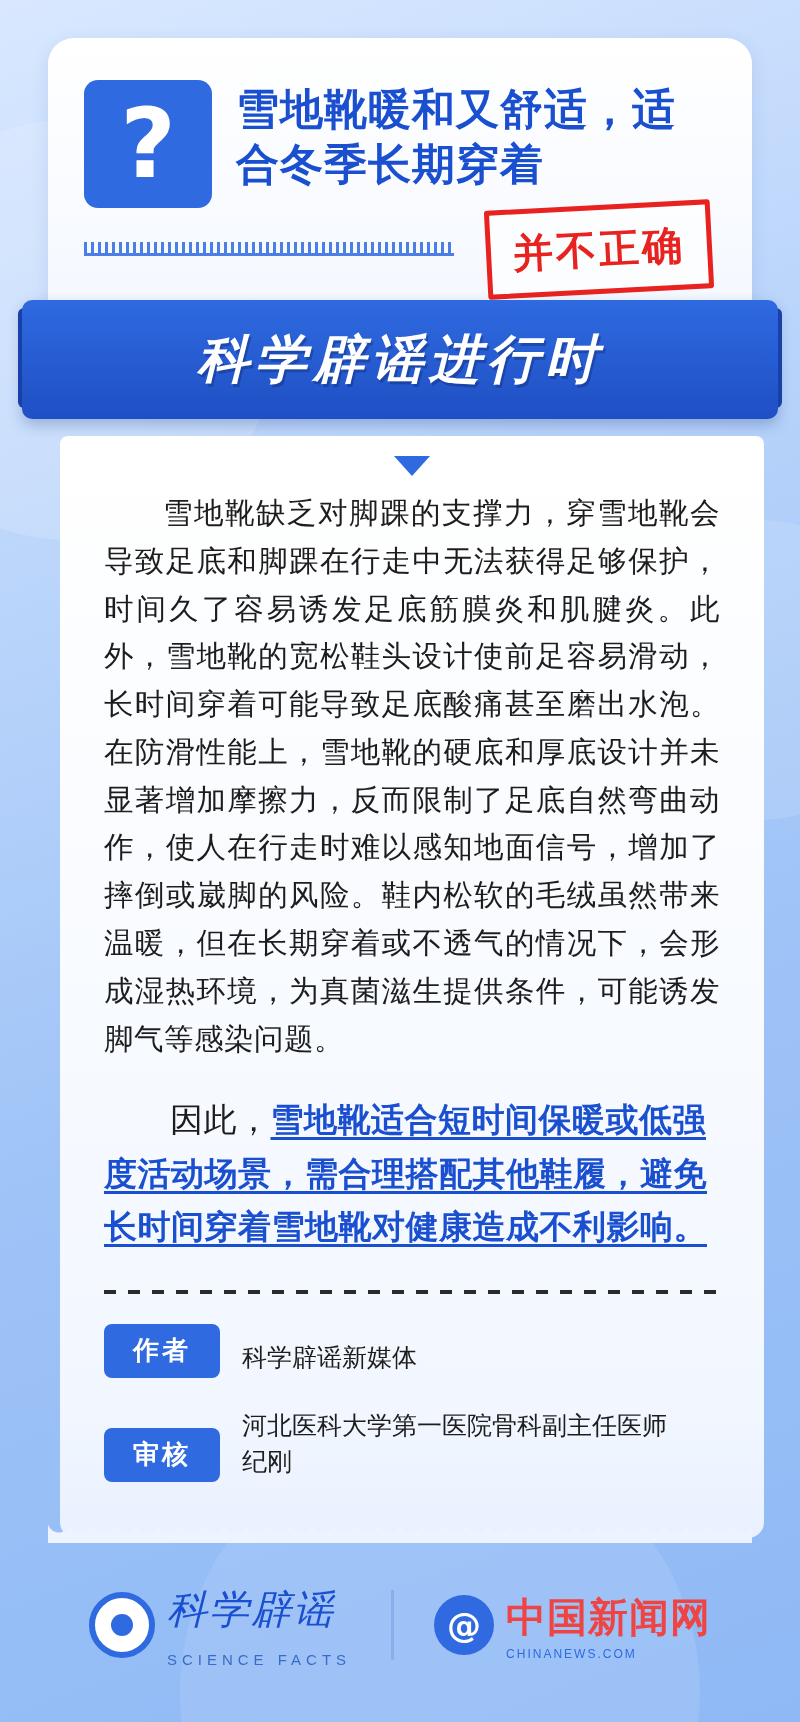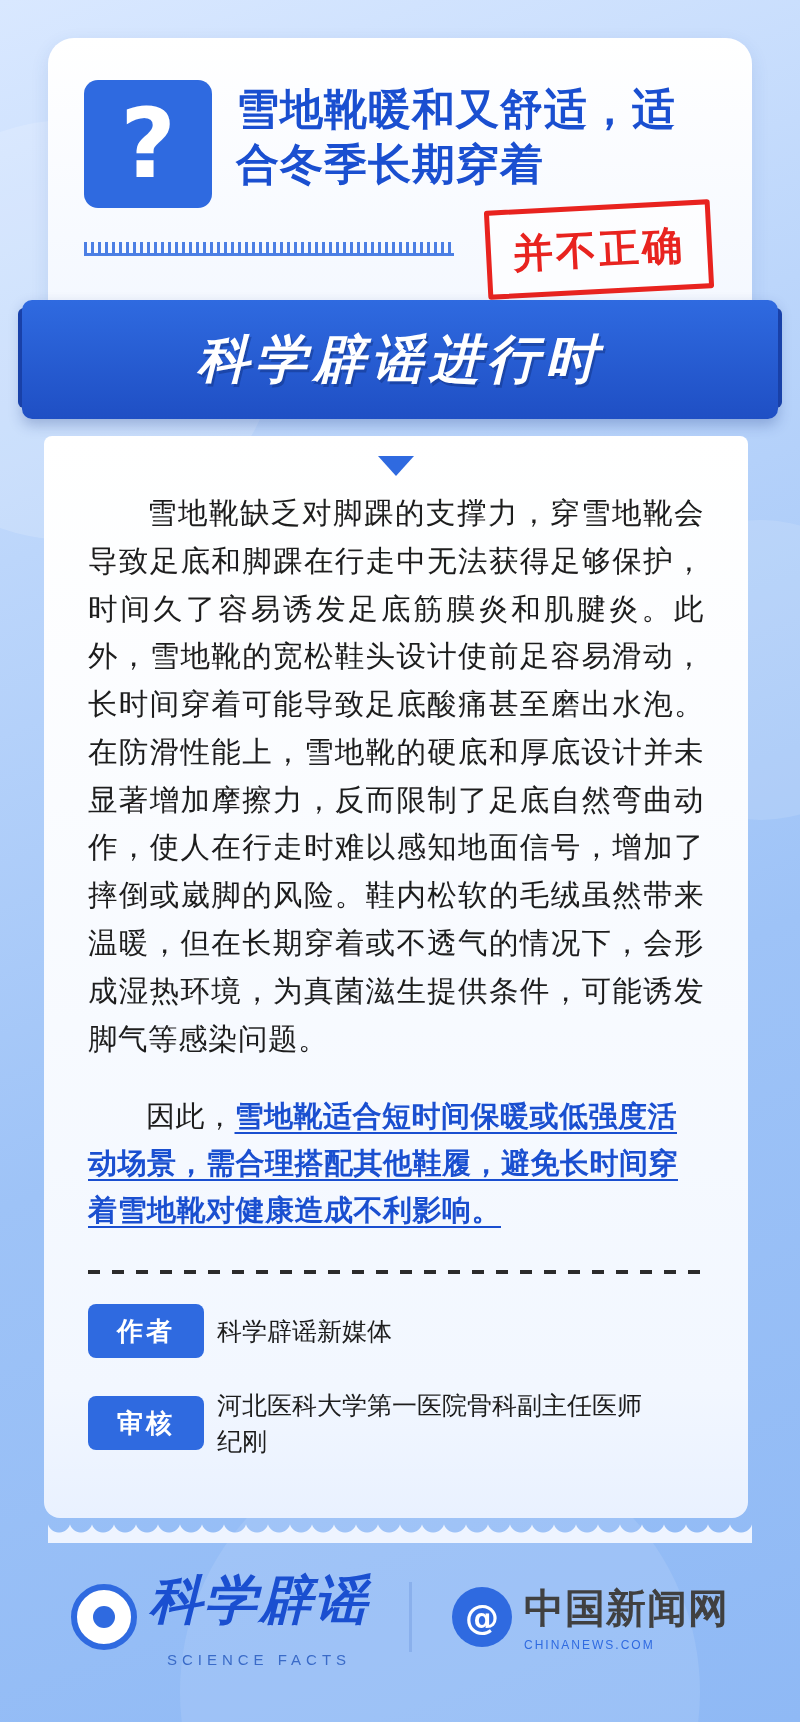--- a/index.html
+++ b/index.html
@@ -131,21 +131,21 @@
     font-weight: bold;
     letter-spacing: 6px;
     font-family: "DejaVu Sans", sans-serif;
     font-style: italic;
     text-shadow: 2px 3px 0 rgba(10,35,100,0.35);
   }
 
   
   .body-card {
     position: absolute;
-    left: 44px;
+    left: 60px;
     top: 436px;
     width: 704px;
     min-height: 1000px;
     background: linear-gradient(180deg, #ffffff 0%, #f2f7ff 88%, #e9f1ff 100%);
     border-radius: 8px 8px 16px 16px;
     padding: 54px 44px 30px 44px;
   }
   .caret {
     position: absolute;
     left: 50%;
@@ -160,21 +160,21 @@
     color: #1d1d1d;
     font-size: 29.5px;
     line-height: 1.62;
     text-align: justify;
     text-indent: 2em;
     font-family: "DejaVu Sans", sans-serif;
     letter-spacing: 0.5px;
   }
   .para2 {
     margin-top: 30px;
-    font-size: 29px;
+    font-size: 33px;
     line-height: 1.62;
     text-indent: 2em;
     font-family: "DejaVu Sans", sans-serif;
     color: #1d1d1d;
     letter-spacing: 0.5px;
   }
   .para2 .hl {
     color: #1a4fd0;
     font-weight: bold;
     text-decoration: underline;
@@ -184,22 +184,22 @@
     margin: 36px 0 30px 0;
     height: 4px;
     background: repeating-linear-gradient(
       90deg,
       #2b2b2b 0px, #2b2b2b 12px,
       transparent 12px, transparent 24px
     );
   }
   .credit-row {
     display: flex;
-    align-items: center;
-    gap: 13px;
+    align-items: flex-end;
+    gap: 22px;
     margin-bottom: 26px;
   }
   .credit-tag {
     flex: 0 0 auto;
     width: 116px;
     height: 54px;
     background: #2f6ae0;
     color: #fff;
     border-radius: 8px;
     font-size: 26px;
@@ -257,22 +257,22 @@
     content: "";
     position: absolute;
     left: 50%; top: 50%;
     width: 22px; height: 22px;
     margin: -11px 0 0 -11px;
     border-radius: 50%;
     background: #2f6ae0;
   }
   .logo-left .txt .cn {
     color: #1a4fd0;
-    font-size: 53px;
-    font-weight: bold;
+    font-size: 40px;
+    font-weight: normal;
     letter-spacing: 2px;
     font-family: "DejaVu Sans", sans-serif;
     font-style: italic;
   }
   .logo-left .txt .en {
     color: #3a6bc8;
     font-size: 15px;
     letter-spacing: 5px;
     text-align: center;
     margin-top: 14px;
@@ -294,21 +294,21 @@
     background: #2f6ae0;
     color: #fff;
     font-size: 34px;
     font-weight: bold;
     display: flex;
     align-items: center;
     justify-content: center;
     font-family: "DejaVu Sans", sans-serif;
   }
   .logo-right .txt .cn {
-    color: #404040;
+    color: #ef4444;
     font-size: 40px;
     font-weight: bold;
     letter-spacing: 1px;
     font-family: "DejaVu Sans", sans-serif;
   }
   .logo-right .txt .en {
     color: #2f6ae0;
     font-size: 12px;
     letter-spacing: 2px;
     margin-top: 2px;

